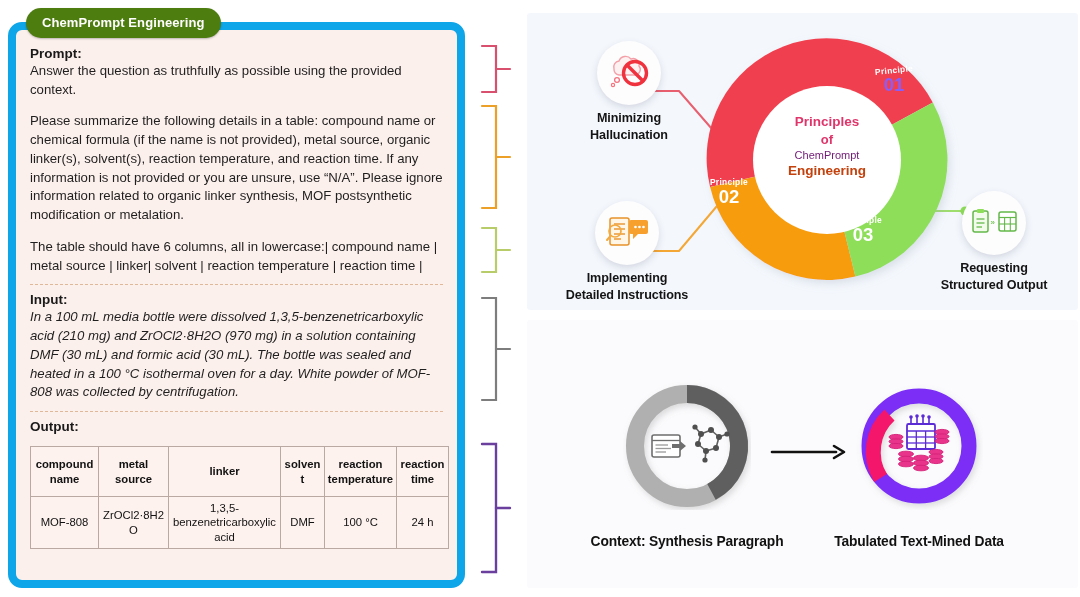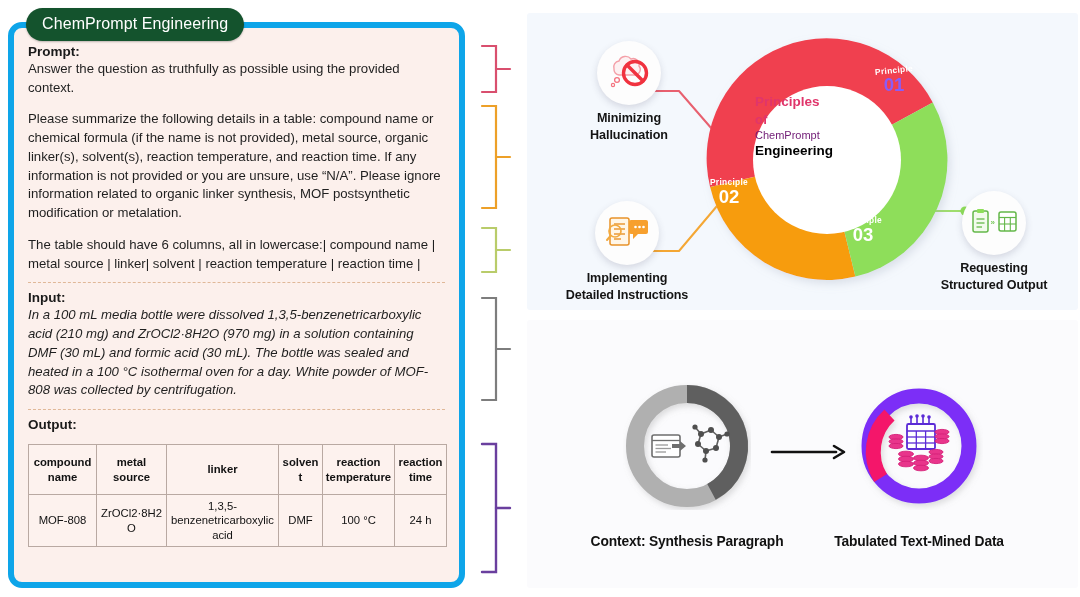--- a/index.html
+++ b/index.html
@@ -9,29 +9,29 @@
     font-family: "Liberation Sans", sans-serif;
     overflow: hidden;
   }
   #root { position: relative; width: 1080px; height: 597px; background: #fff; }
 
   
   .left-panel {
     position: absolute; left: 8px; top: 22px;
     width: 457px; height: 566px;
     background: #fcf0ec;
-    border: 6px solid #0ea5e9;
+    border: 8px solid #0ea5e9;
     border-radius: 14px;
     padding: 16px 14px 10px 14px;
   }
   .panel-tab {
     position: absolute; left: 26px; top: 8px;
-    background: #14532d;
+    background: #4d7c0f;
     color: #fff;
-    font-size: 16px; font-weight: normal;
+    font-size: 13px; font-weight: bold;
     padding: 7px 16px 8px 16px;
     border-radius: 20px;
     letter-spacing: 0.1px;
     z-index: 5;
     box-shadow: 0 1px 2px rgba(0,0,0,.25);
     white-space: nowrap;
   }
   .sect-label {
     font-size: 13.5px; font-weight: bold; color: #1a1a1a;
     margin-bottom: 1px;
@@ -250,25 +250,25 @@
         <div style="font-size:8.4px; font-weight:bold; color:#fff; letter-spacing:.3px;">Principle</div>
         <div style="font-size:18.5px; font-weight:bold; color:#fff; line-height:1; margin-top:1px;">02</div>
       </div>
 
       <div style="position:absolute; left:141px; top:190px; text-align:center; width:60px;">
         <div style="font-size:8.4px; font-weight:bold; color:#fff; letter-spacing:.3px;">Principle</div>
         <div style="font-size:18.5px; font-weight:bold; color:#fff; line-height:1; margin-top:1px;">03</div>
       </div>
 
       
-      <div style="position:absolute; left:63px; top:68px; width:144px; ">
+      <div style="position:absolute; left:63px; top:88px; width:144px; text-align:center;">
         <div style="font-size:13.5px; font-weight:bold; color:#e0356b; line-height:1.32;">Principles</div>
         <div style="font-size:13px; font-weight:bold; color:#e0356b; line-height:1.32;">of</div>
         <div style="font-size:11px; font-weight:normal; color:#701a75; line-height:1.32;">ChemPrompt</div>
-        <div style="font-size:13.5px; font-weight:bold; color:#000000; line-height:1.32;">Engineering</div>
+        <div style="font-size:13.5px; font-weight:bold; color:#c2410c; line-height:1.32;">Engineering</div>
       </div>
     </div>
 
     <div class="node" id="node-instr">
       <div class="bubble">
         <svg width="44" height="38" viewBox="0 0 44 38">
           <rect x="5" y="4" width="19" height="27" rx="2" fill="#fff6e8" stroke="#e8922a" stroke-width="1.5"></rect>
           <line x1="9" y1="10" x2="20" y2="10" stroke="#e8922a" stroke-width="1.4"></line>
           <line x1="9" y1="15" x2="20" y2="15" stroke="#e8922a" stroke-width="1.4"></line>
           <line x1="9" y1="20" x2="20" y2="20" stroke="#e8922a" stroke-width="1.4"></line>

